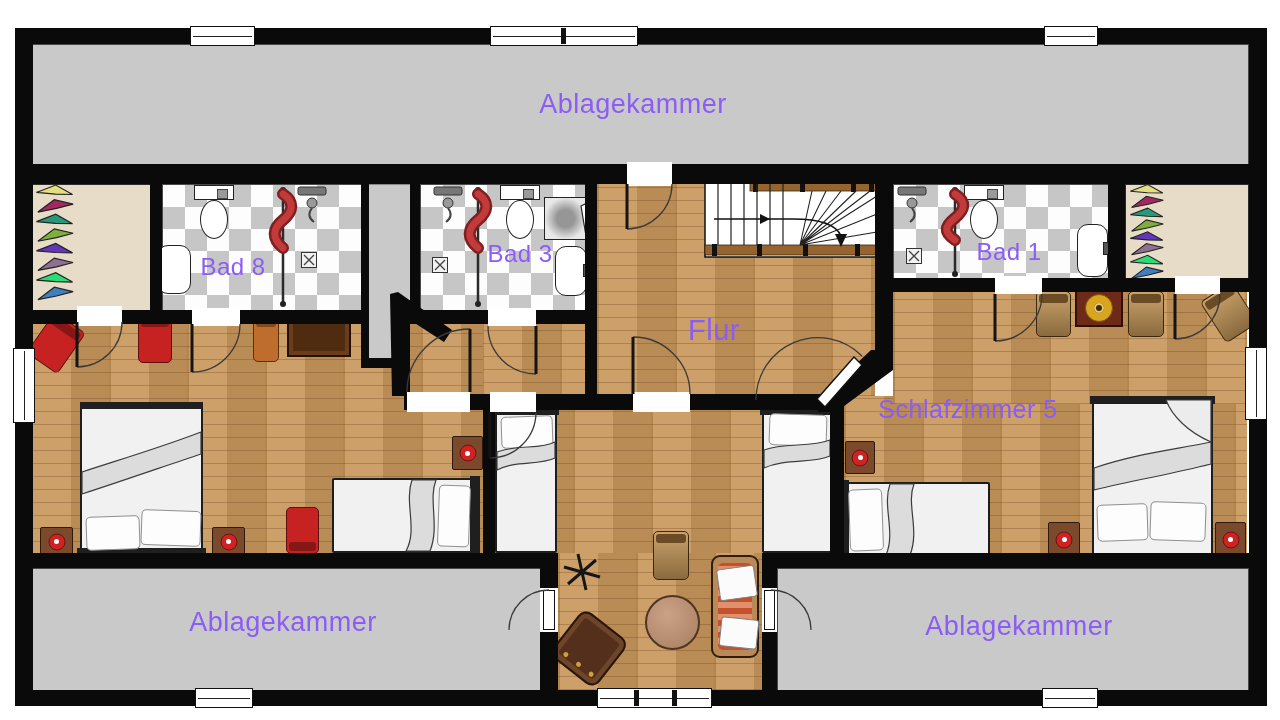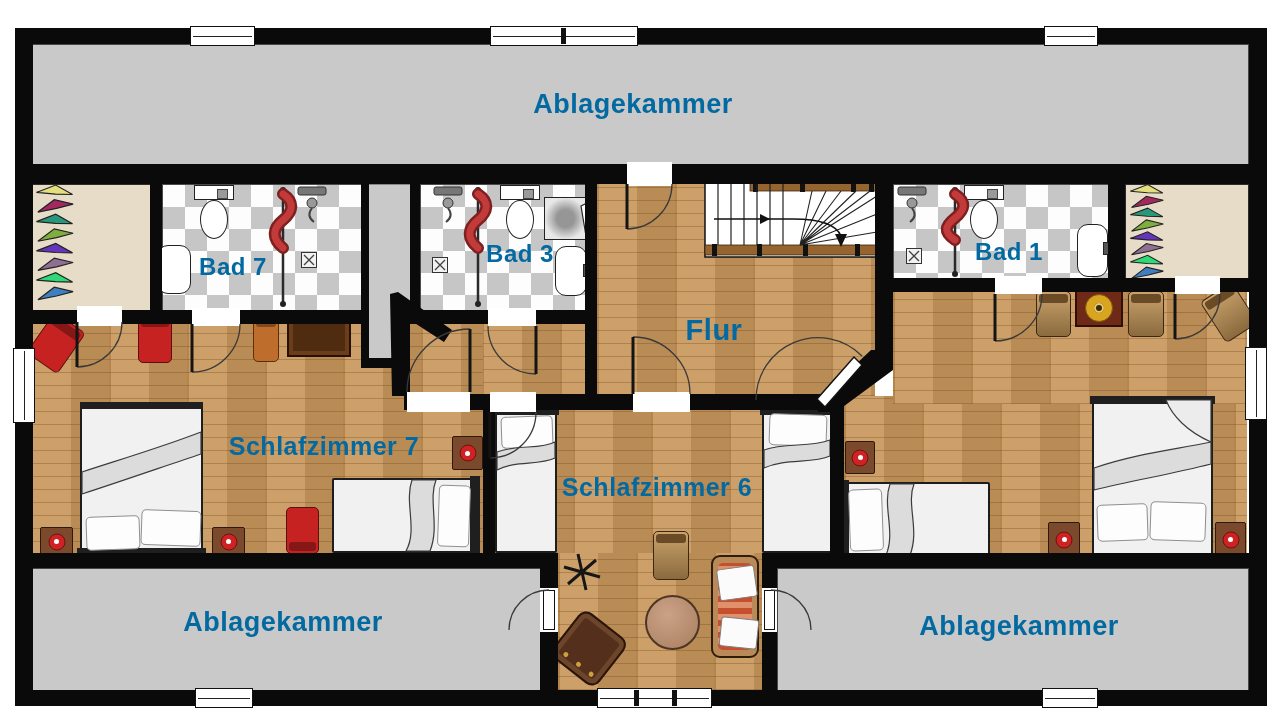--- a/index.html
+++ b/index.html
@@ -18,21 +18,21 @@
   .beige{background:#e7dcc7;border:1px solid #2c2c2c;z-index:1;}
   
   .wall{background:#0a0a0a;z-index:5;}
   .gap{background:#fff;z-index:6;}
   .leaf{background:#fff;border:1.5px solid #111;z-index:7;box-sizing:border-box;}
   .winh,.winv{background:#fff;border:1.2px solid #101010;z-index:6;box-sizing:border-box;}
   .winh .mid{position:absolute;left:2px;right:2px;top:50%;height:0;border-top:1.2px solid #222;}
   .winv .mid{position:absolute;top:2px;bottom:2px;left:50%;width:0;border-left:1.2px solid #222;}
   .tick{position:absolute;background:#111;z-index:7;}
   
-  .lbl{position:absolute;transform:translate(-50%,-50%);font-weight:bold;color:#0369a1;
+  .lbl{position:absolute;transform:translate(-50%,-50%);font-weight:normal;color:#8b5cf6;
        white-space:nowrap;z-index:8;letter-spacing:.5px;}
   
   .f{position:absolute;z-index:3;box-sizing:border-box;}
   .bed{background:#f1f1f1;border:2px solid #1d1d1d;border-radius:2px;}
   .bar{background:#1f1f1f;z-index:3;}
   .pillow{background:#fdfdfd;border:1.5px solid #8f8f8f;border-radius:5px;z-index:3;}
   .nstand{background:#7b4a2d;border:1.5px solid #2e1a0c;border-radius:2px;}
   .lamp{position:absolute;left:50%;top:50%;transform:translate(-50%,-50%);width:17px;height:17px;
         background:#cf2323;border:1.5px solid #6e1111;border-radius:50%;box-sizing:border-box;}
   .lamp::after{content:"";position:absolute;left:50%;top:50%;transform:translate(-50%,-50%);
@@ -393,21 +393,20 @@
       <div class="mid"></div>
     </div>
   <div class="abs winv" style="left:13px;top:348px;width:22px;height:75px;">
       <div class="mid"></div>
     </div>
   <div class="abs winv" style="left:1245px;top:347px;width:22px;height:73px;">
       <div class="mid"></div>
     </div>
 
   <div class="lbl" style="left:633px;top:104px;font-size:27px;">Ablagekammer</div>
-  <div class="lbl" style="left:233px;top:267px;font-size:24px;">Bad 7</div>
+  <div class="lbl" style="left:233px;top:267px;font-size:24px;">Bad 8</div>
   <div class="lbl" style="left:520px;top:254px;font-size:24px;">Bad 3</div>
   <div class="lbl" style="left:1009px;top:252px;font-size:24px;">Bad 1</div>
   <div class="lbl" style="left:714px;top:330px;font-size:29px;">Flur</div>
-  <div class="lbl" style="left:324px;top:446px;font-size:25px;">Schlafzimmer 7</div>
-  <div class="lbl" style="left:657px;top:487px;font-size:25px;">Schlafzimmer 6</div>
+  <div class="lbl" style="left:968px;top:409px;font-size:25px;">Schlafzimmer 5</div>
   <div class="lbl" style="left:283px;top:622px;font-size:27px;">Ablagekammer</div>
   <div class="lbl" style="left:1019px;top:626px;font-size:27px;">Ablagekammer</div>
 </div>
 
 </body></html>

